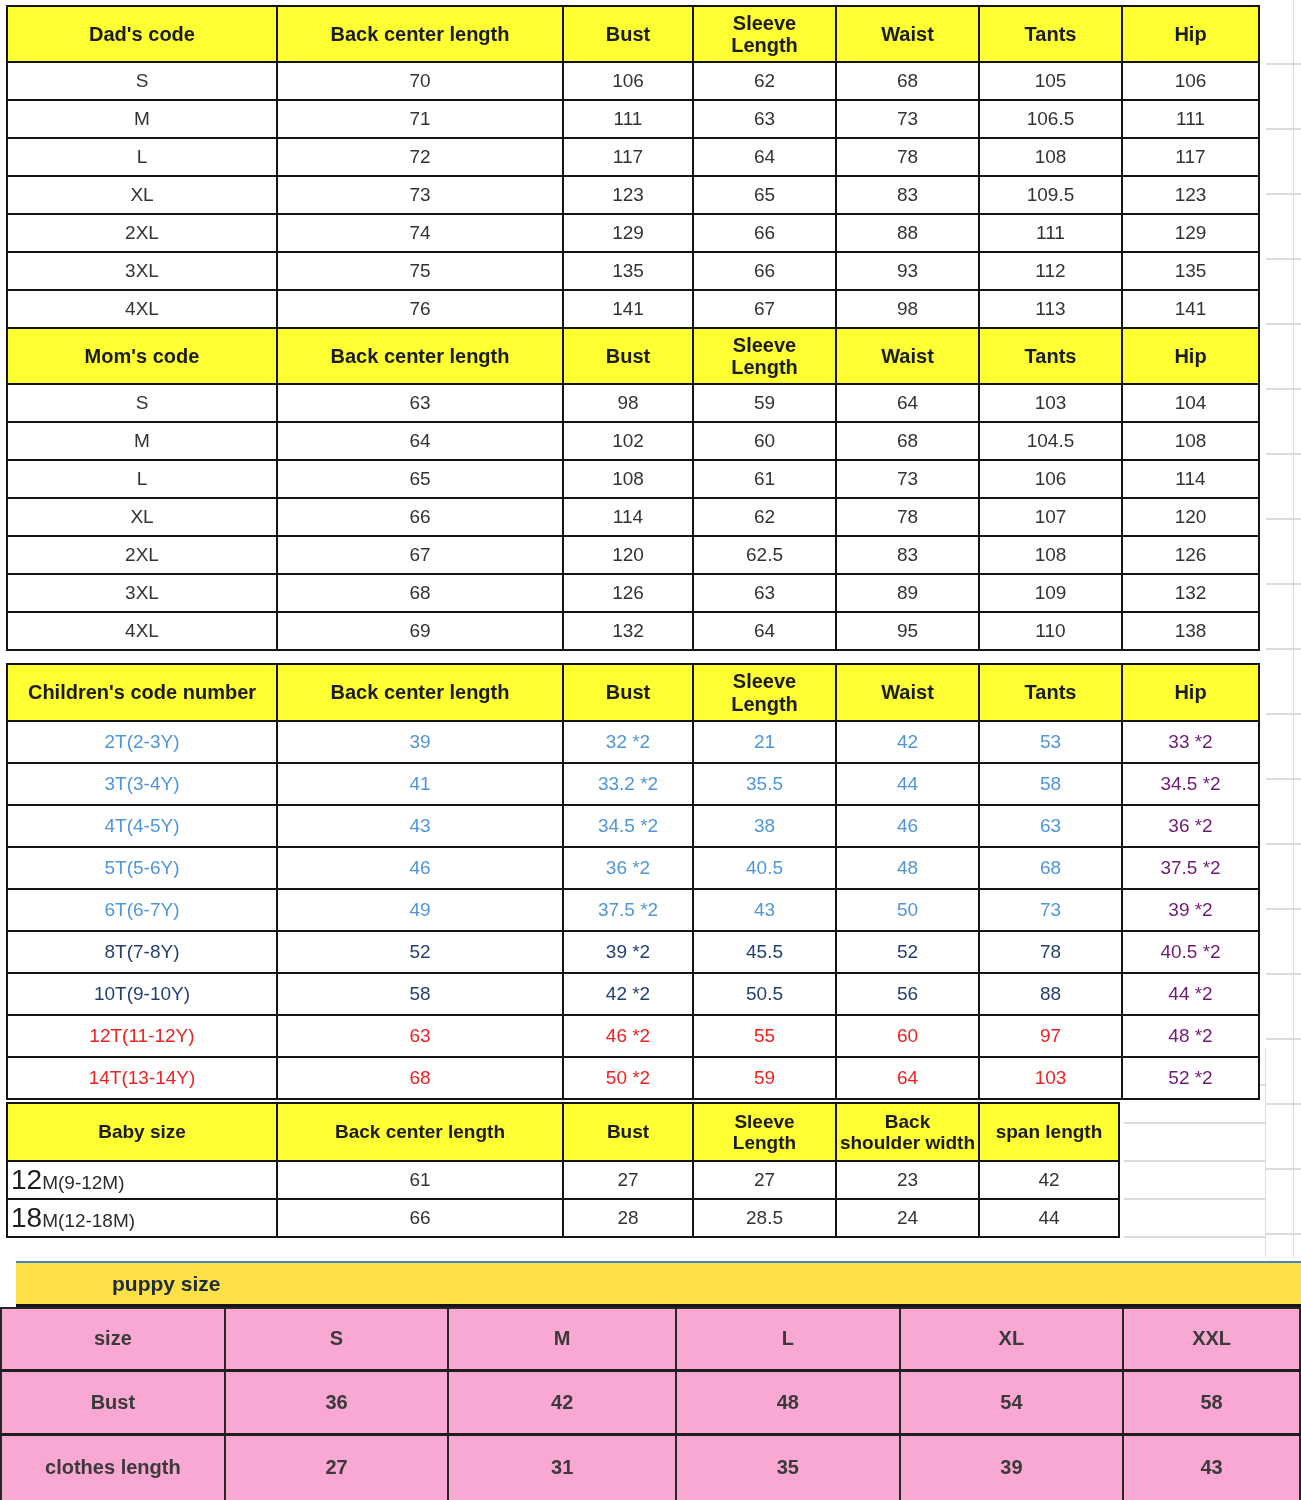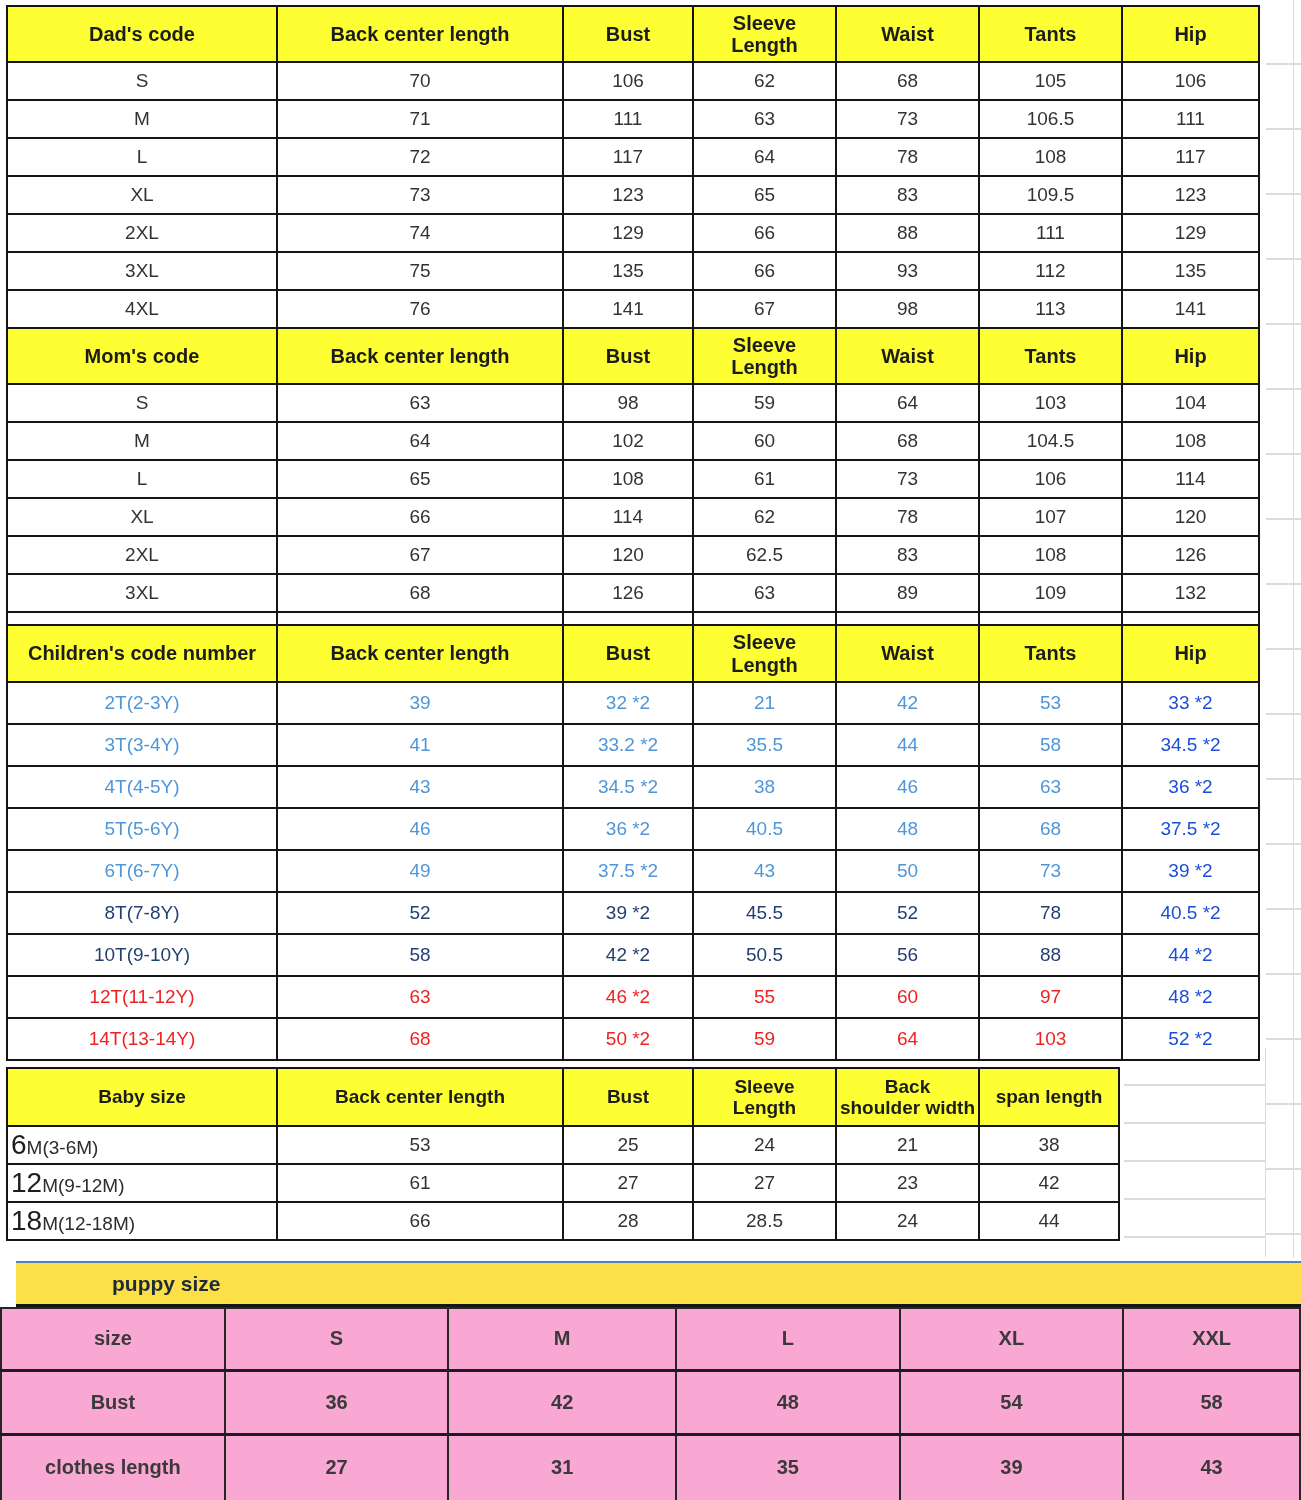--- a/index.html
+++ b/index.html
@@ -24,34 +24,34 @@
   .sizes th{
     background:#feff33;font-size:20px;font-weight:700;color:#1c1c1c;
     text-align:center;padding:0 2px;line-height:1.12;white-space:pre-line;
   }
   .sizes td{
     background:#ffffff;font-size:19px;font-weight:400;color:#333333;
     text-align:center;padding:0 2px;
   }
   .dad{left:6px;top:5px;}
   .mom{left:6px;top:327px;}
-  .children{left:6px;top:624px;}
-  .baby{left:6px;top:1067px;padding-left:7px;}
+  .children{left:6px;top:663px;}
+  .baby{left:6px;top:1102px;padding-left:7px;}
   .dad thead tr,.mom thead tr{height:56px;}
   .dad tbody tr,.mom tbody tr{height:38px;}
   .children thead tr{height:57px;}
   .children tbody tr{height:42px;}
   .baby thead tr{height:58px;}
   .baby tbody tr{height:38px;}
   .baby th{font-size:19px;}
   
   .row-blue td{color:#4f96d8;}
   .row-navy td{color:#233f72;}
   .row-red td{color:#ee2222;}
-  .children tbody td:last-child{color:#1d4ed8;}
+  .children tbody td:last-child{color:#701a75;}
   
   .baby td.lbl{text-align:left;padding-left:3px;}
   .baby td.lbl .big{font-size:28px;font-weight:500;color:#1d1d1d;}
   .baby td.lbl .rest{font-size:19px;color:#2c2c2c;}
   
   .puppy-bar{
     position:absolute;left:16px;top:1261px;width:1301px;height:46px;
     background:#fde047;border-top:2px solid #4a86bd;border-bottom:3px solid #151515;
     box-sizing:border-box;display:flex;align-items:center;
   }
@@ -371,28 +371,20 @@
           <th>Back center length</th>
           <th>Bust</th>
           <th>Sleeve
 Length</th>
           <th>Back
 shoulder width</th>
           <th>span length</th>
         </tr>
       </thead>
       <tbody>
-        <tr>
-          <td class="lbl"><span class="big">6</span><span class="rest">M(3-6M)</span></td>
-          <td>53</td>
-          <td>25</td>
-          <td>24</td>
-          <td>21</td>
-          <td>38</td>
-        </tr>
         <tr>
           <td class="lbl"><span class="big">12</span><span class="rest">M(9-12M)</span></td>
           <td>61</td>
           <td>27</td>
           <td>27</td>
           <td>23</td>
           <td>42</td>
         </tr>
         <tr>
           <td class="lbl"><span class="big">18</span><span class="rest">M(12-18M)</span></td>

